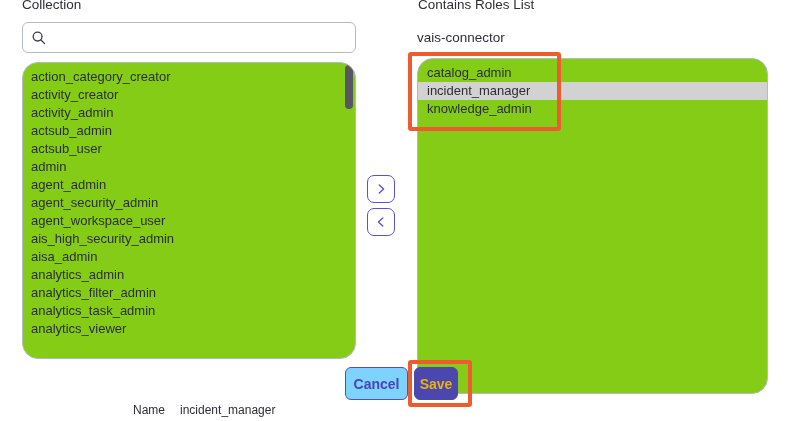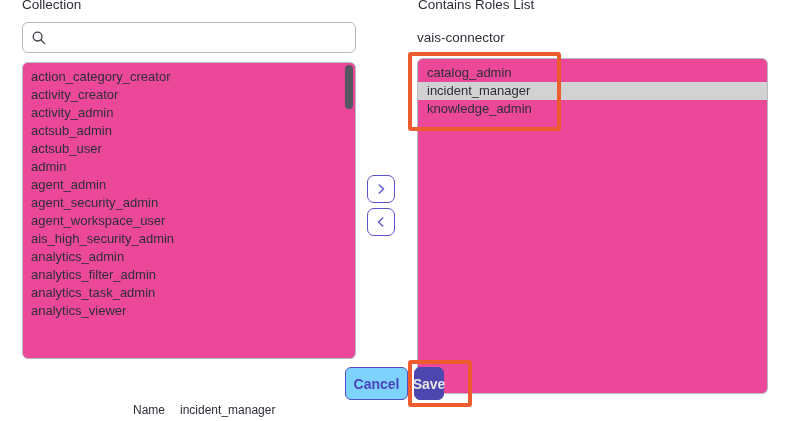--- a/index.html
+++ b/index.html
@@ -17,21 +17,21 @@
     border:1px solid #b5bac3; border-radius:6px; background:#fff;
     display:flex; align-items:center; padding:0 8px;
   }
   .search-box svg { flex:0 0 auto; }
   .search-input {
     border:none; outline:none; background:transparent; flex:1 1 auto;
     font-family:"Liberation Sans", sans-serif; font-size:13px; color:#2e2e38;
     margin-left:6px; min-width:0;
   }
   .listbox {
-    position:absolute; background:#ec4899; border:1px solid #b5bac3; border-radius:6px;
+    position:absolute; background:#84cc16; border:1px solid #b5bac3; border-radius:16px;
     overflow:hidden; font-size:13px;
   }
   .listbox.left { left:22px; top:62px; width:334px; height:297px; padding-top:5px; }
   .listbox.right { left:417px; top:58px; width:351px; height:336px; padding-top:5px; }
   .list-item {
     height:18px; line-height:18px; padding-left:8px; white-space:nowrap; cursor:default;
   }
   .listbox.right .list-item { padding-left:9px; }
   .list-item.selected { background:#d2d2d2; }
   .scroll-thumb {
@@ -50,22 +50,22 @@
   .btn {
     position:absolute; height:33px; border-radius:6px; font-family:"Liberation Sans", sans-serif;
     font-size:14px; font-weight:bold; cursor:pointer;
     display:flex; align-items:center; justify-content:center;
   }
   .btn-cancel {
     left:345px; top:367px; width:63px;
     background:#7dd3fc; border:1.5px solid #544dc4; color:#4a43bd;
   }
   .btn-save {
-    left:414px; top:367px; width:30px;
-    background:#4c47ae; border:1px solid #4c47ae; color:#e5e5e5;
+    left:414px; top:367px; width:44px;
+    background:#4c47ae; border:1px solid #4c47ae; color:#eab308;
   }
   
   .annotation {
     position:absolute; border:4px solid #ee5b2e; border-radius:3px;
     background:transparent; pointer-events:none;
   }
   .annotation.roles { left:408px; top:52px; width:153px; height:79px; }
   .annotation.save  { left:408px; top:360px; width:64px; height:47px; }
   
   .name-row {
@@ -92,20 +92,21 @@
     <div class="list-item">action_category_creator</div>
     <div class="list-item">activity_creator</div>
     <div class="list-item">activity_admin</div>
     <div class="list-item">actsub_admin</div>
     <div class="list-item">actsub_user</div>
     <div class="list-item">admin</div>
     <div class="list-item">agent_admin</div>
     <div class="list-item">agent_security_admin</div>
     <div class="list-item">agent_workspace_user</div>
     <div class="list-item">ais_high_security_admin</div>
+    <div class="list-item">aisa_admin</div>
     <div class="list-item">analytics_admin</div>
     <div class="list-item">analytics_filter_admin</div>
     <div class="list-item">analytics_task_admin</div>
     <div class="list-item">analytics_viewer</div>
     <div class="scroll-thumb"></div>
   </div>
 
   <button class="transfer-btn move-right">
     <svg width="14" height="14" viewBox="0 0 16 16">
       <polyline points="6,3.5 11,8 6,12.5" fill="none" stroke="#5a54cc" stroke-width="1.6" stroke-linecap="round" stroke-linejoin="round"></polyline>

